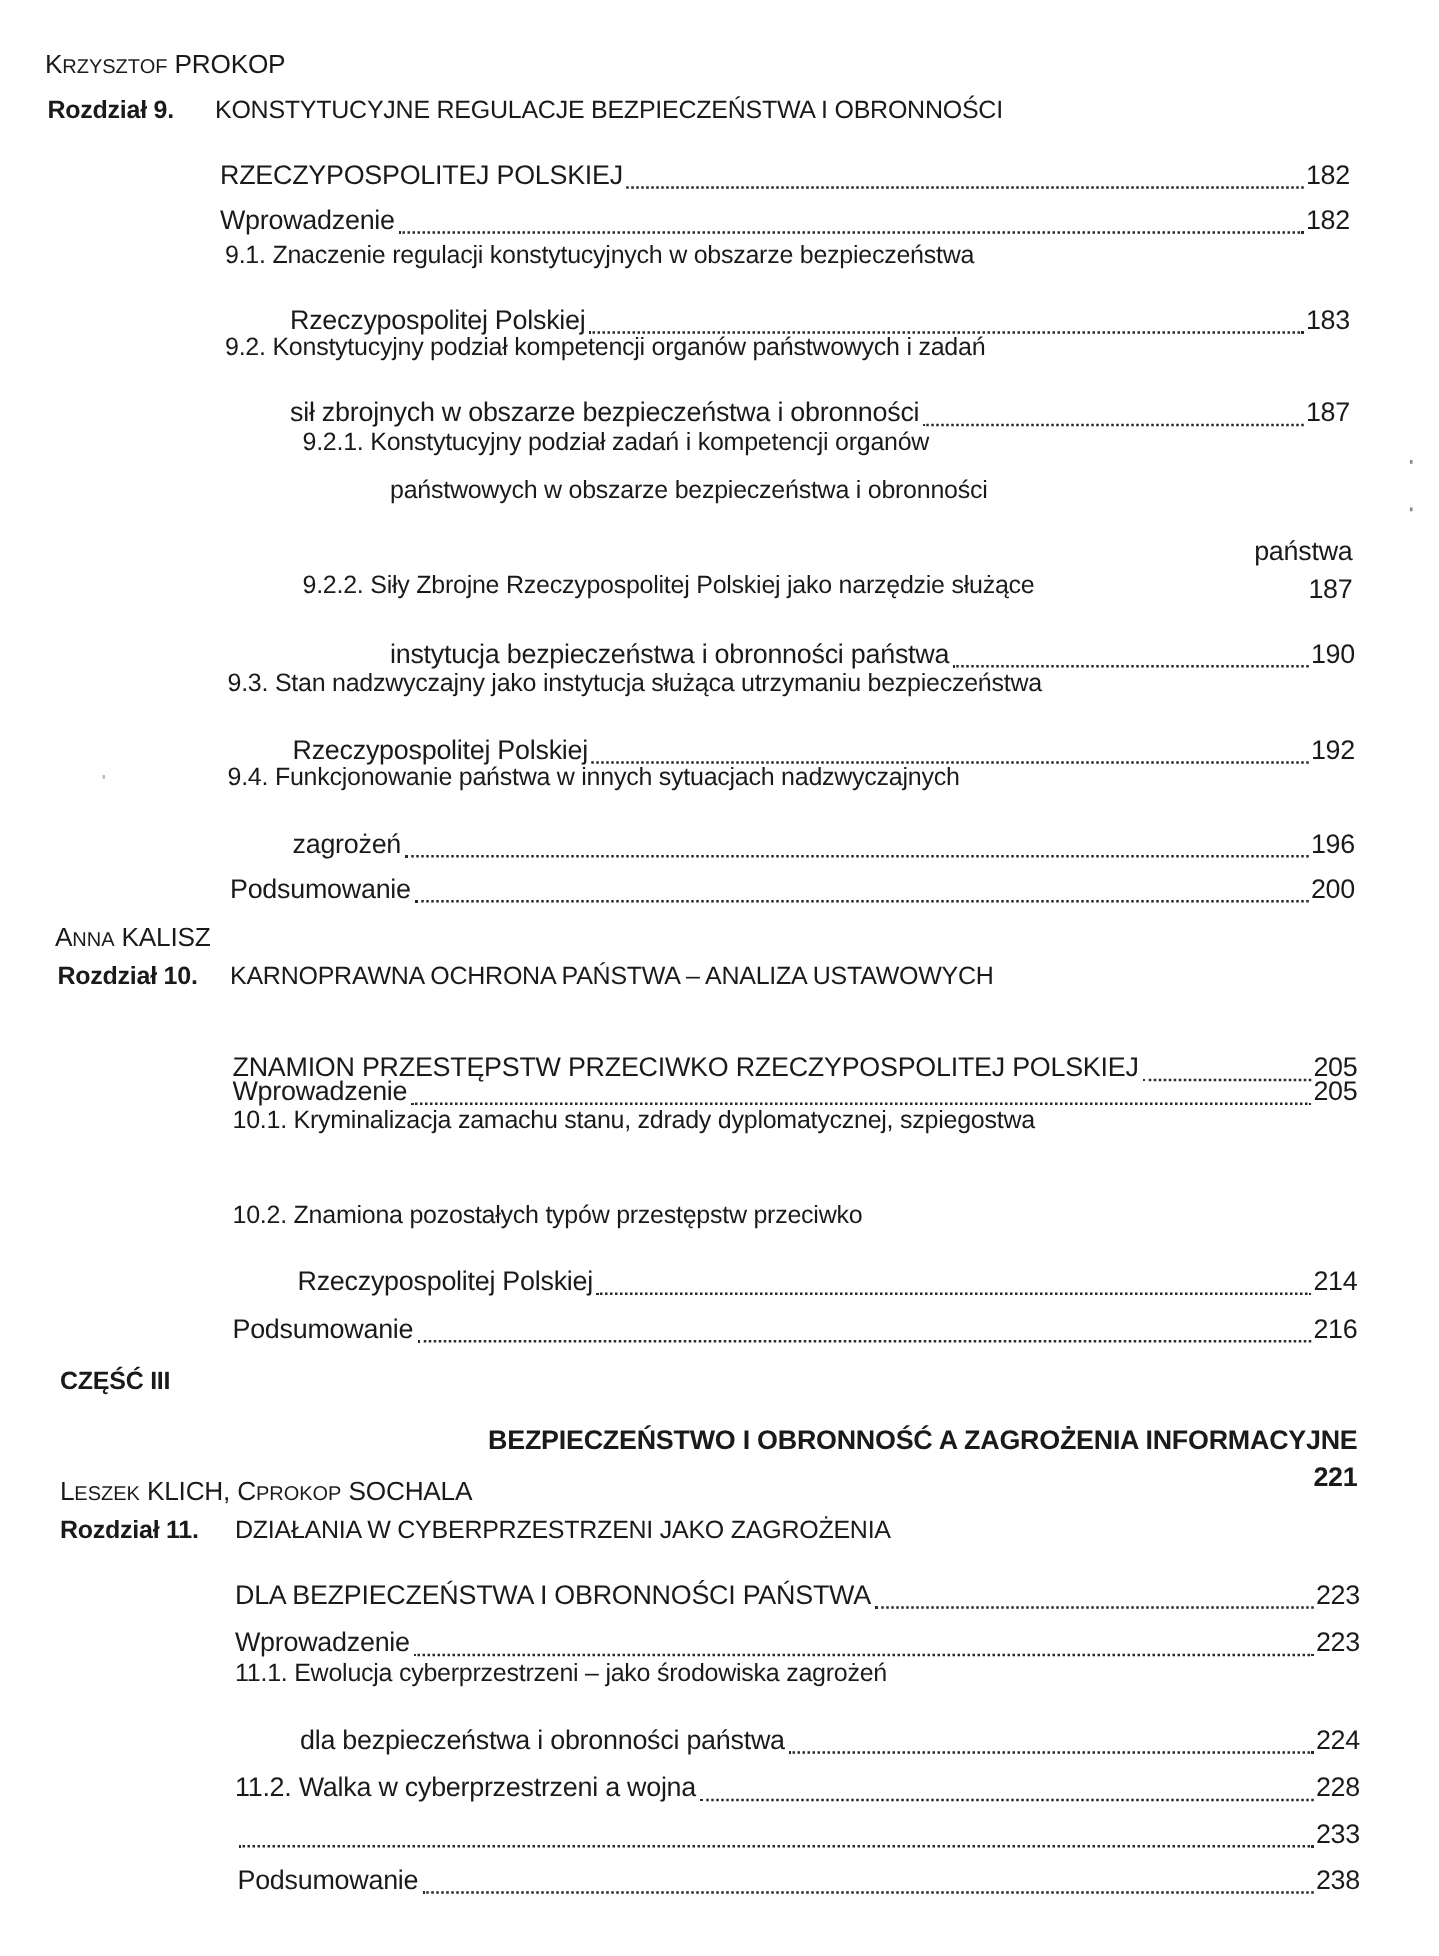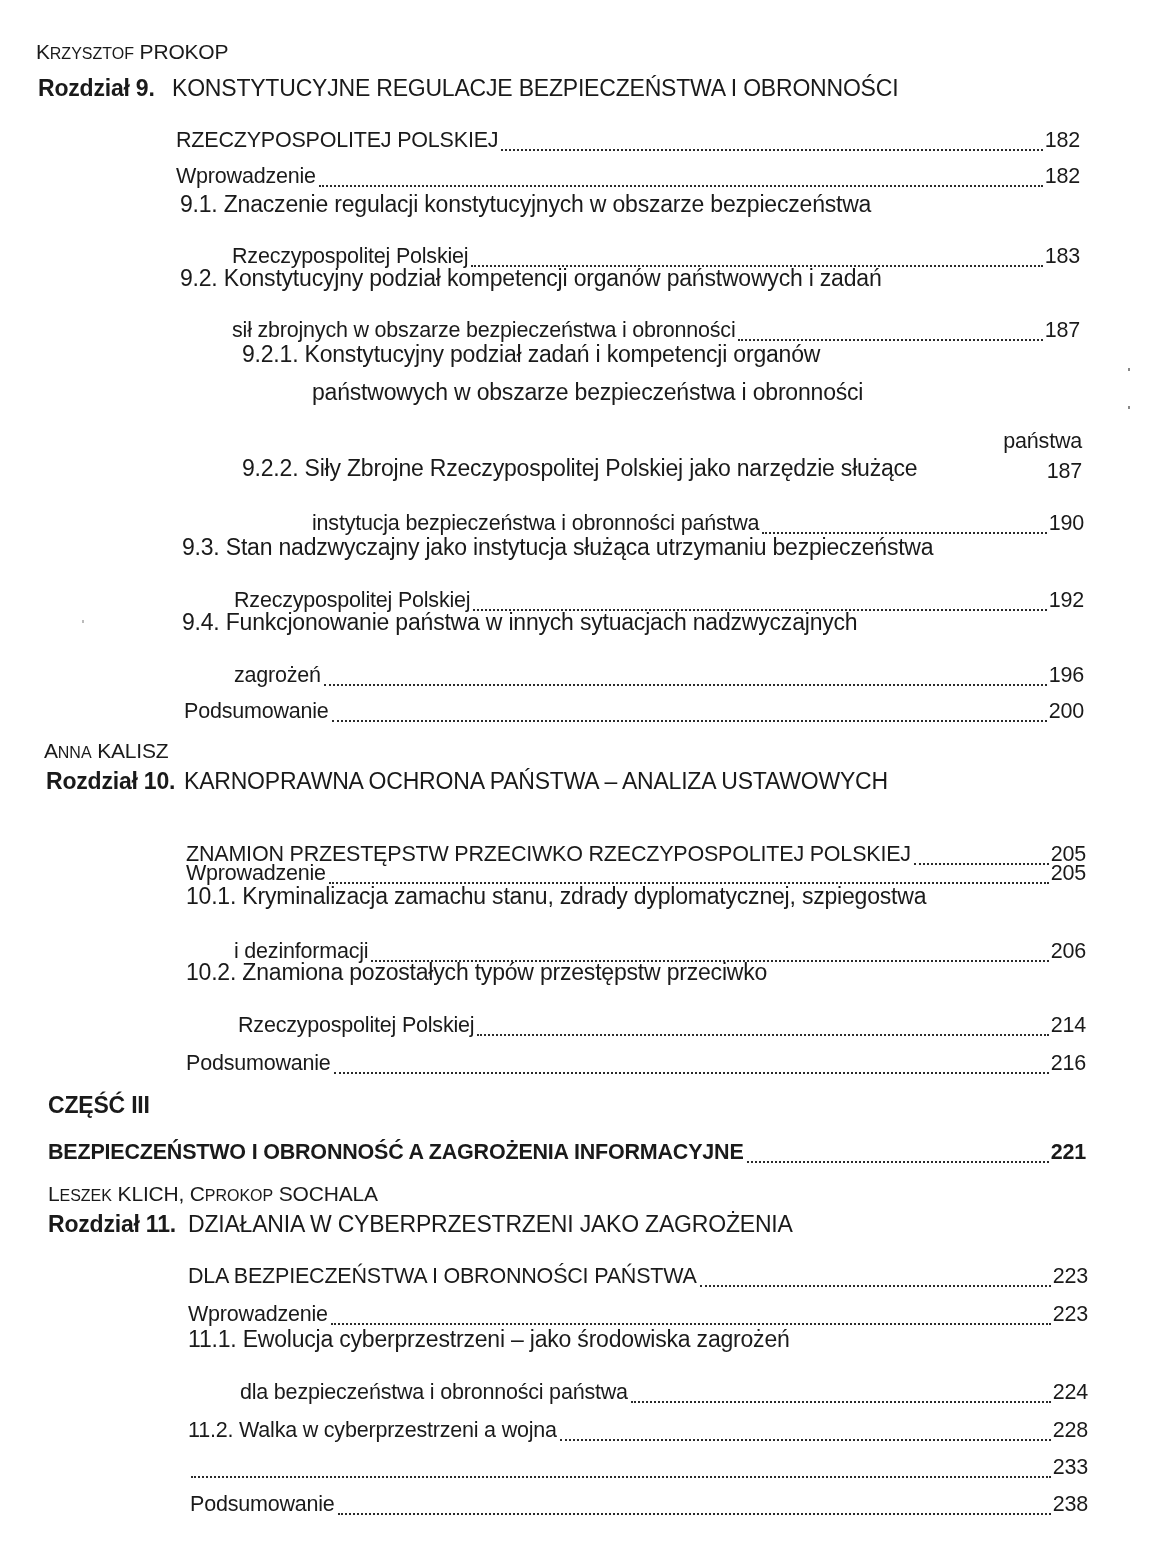--- a/index.html
+++ b/index.html
@@ -3,21 +3,21 @@
   <meta charset="utf-8">
   <style>
     html, body { margin: 0; padding: 0; background: #ffffff; }
     body {
       width: 1151px; height: 1565px; position: relative; overflow: hidden;
       font-family: "Liberation Sans", "DejaVu Sans", sans-serif;
       color: #1a1a1a;
     }
     .page { position: absolute; left: 0; top: 0; width: 1151px; height: 1565px; }
     .line {
-      position: absolute; font-size: 23px; line-height: 28px; white-space: nowrap;
+      position: absolute; font-size: 20px; line-height: 28px; white-space: nowrap;
       letter-spacing: -0.2px;
     }
     .author { font-size: 21px; }
     .author .sc { font-size: 16px; letter-spacing: 0; }
     .chap-label { font-weight: bold; }
     .bold { font-weight: bold; }
     .leader-line {
       position: absolute; display: flex; align-items: flex-end;
       font-size: 21.5px; line-height: 28px; white-space: nowrap; letter-spacing: -0.2px; margin-top: 16px;
     }
@@ -115,41 +115,36 @@
       <span class="pg">205</span>
   </div>
 
   <div class="leader-line" style="left:186px; top:843px; width:900px;">
     <span class="txt">Wprowadzenie</span>
       <span class="dots"></span>
       <span class="pg">205</span>
   </div>
 
   <div class="line" style="left:186px; top:882px;">10.1. Kryminalizacja zamachu stanu, zdrady dyplomatycznej, szpiegostwa</div>
-  <div class="leader-line" style="left:234px; top:921px; width:852px;">
-    <span class="txt">i dezinformacji</span>
-      <span class="dots"></span>
-      <span class="pg">206</span>
-  </div>
 
   <div class="line" style="left:186px; top:958px;">10.2. Znamiona pozostałych typów przestępstw przeciwko</div>
   <div class="leader-line" style="left:238px; top:995px; width:848px;">
     <span class="txt">Rzeczypospolitej Polskiej</span>
       <span class="dots"></span>
       <span class="pg">214</span>
   </div>
 
   <div class="leader-line" style="left:186px; top:1033px; width:900px;">
     <span class="txt">Podsumowanie</span>
       <span class="dots"></span>
       <span class="pg">216</span>
   </div>
 
   <div class="line bold" style="left:48px; top:1091px;">CZĘŚĆ III</div>
-  <div class="leader-line bold" style="left:48px; top:1122px; width:1038px;">
+  <div class="leader-line bold" style="left:48px; top:1122px; width:1038px;flex-direction:column;">
     <span class="txt">BEZPIECZEŃSTWO I OBRONNOŚĆ A ZAGROŻENIA INFORMACYJNE</span>
       <span class="dots"></span>
       <span class="pg">221</span>
   </div>
 
   <div class="line author" style="left:48px; top:1180px;"><span>L</span><span class="sc">ESZEK</span> <span>KLICH,</span> <span>C</span><span class="sc">PROKOP</span> <span>SOCHALA</span></div>
 
   <div class="line" style="left:48px; top:1210px;">
     <span class="chap-label">Rozdział 11.</span>
     <span style="position:absolute; left:140px;">DZIAŁANIA W CYBERPRZESTRZENI JAKO ZAGROŻENIA</span>

